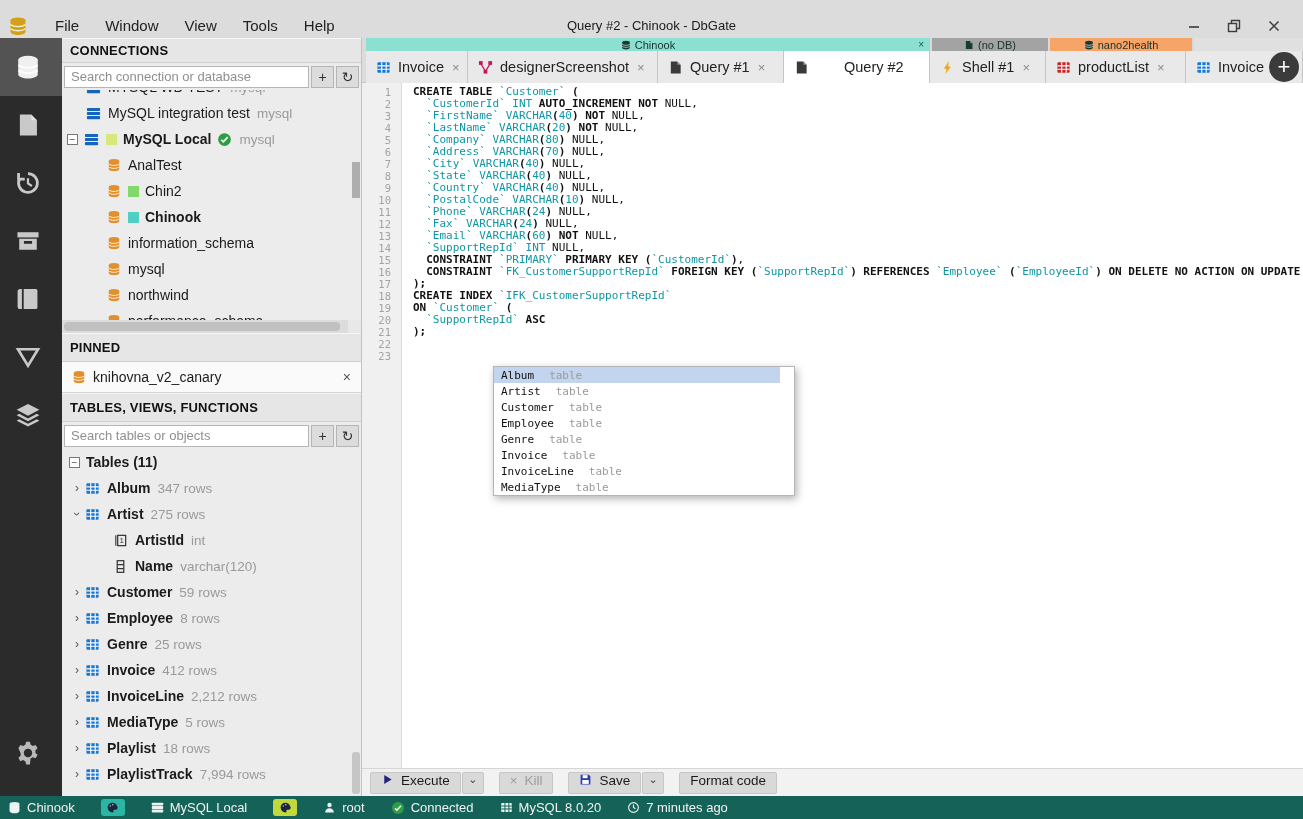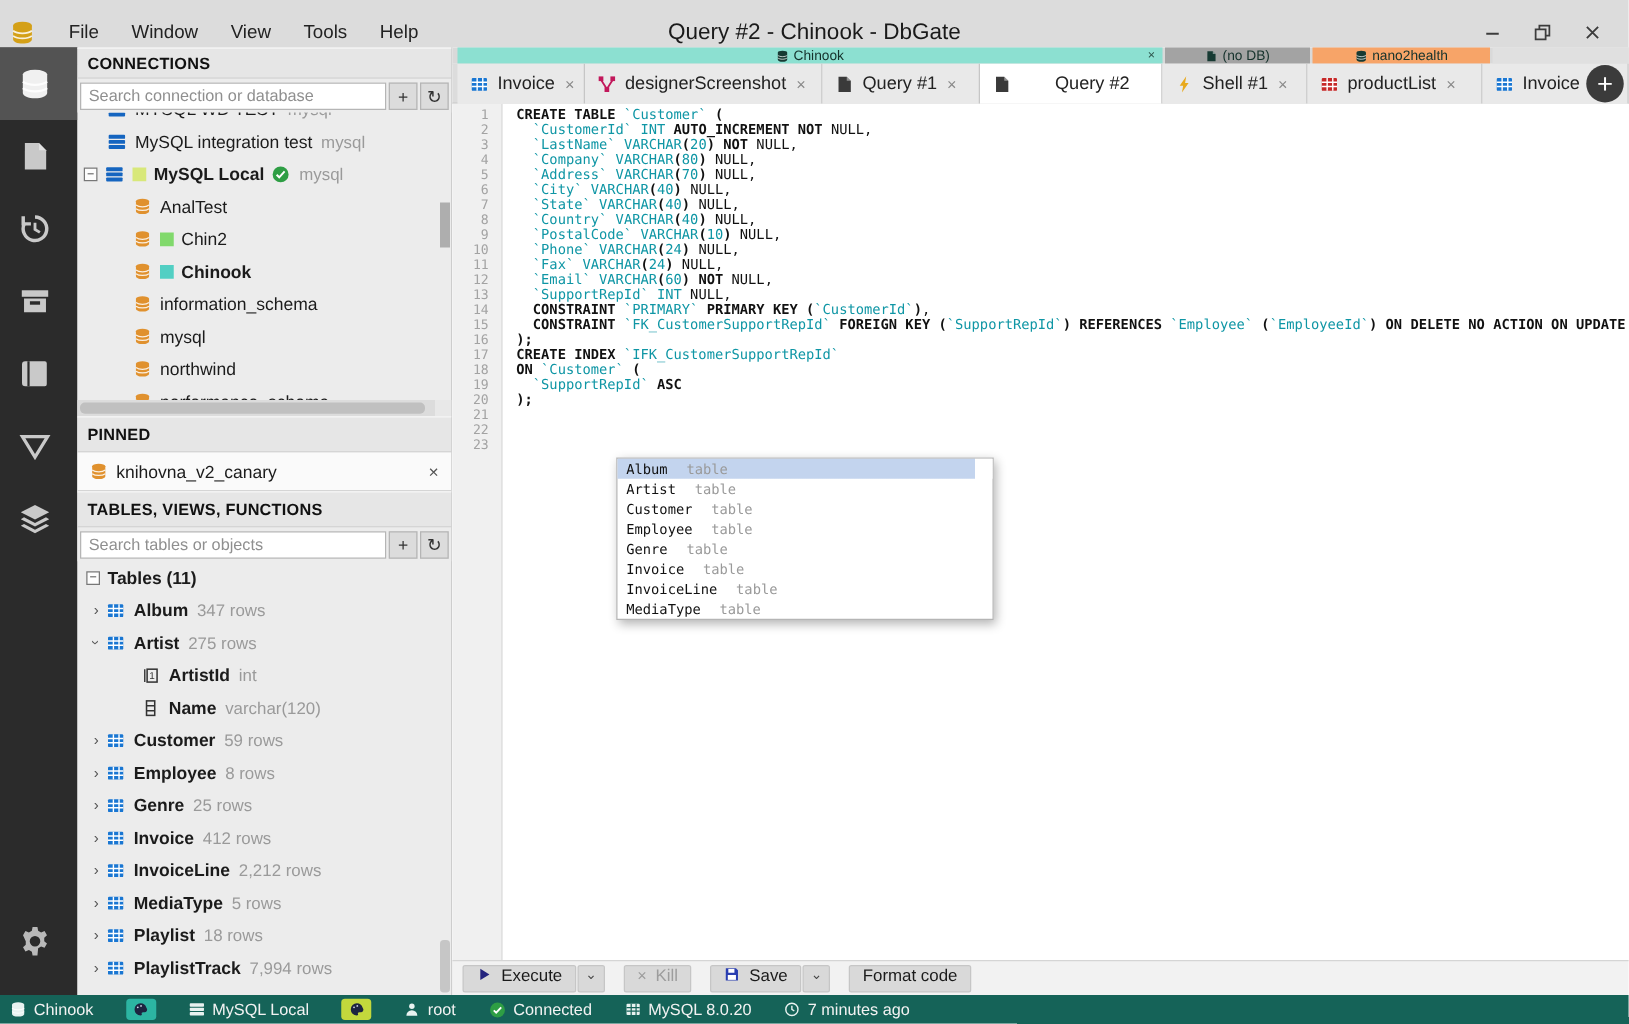--- a/index.html
+++ b/index.html
@@ -3,21 +3,21 @@
 <meta charset="utf-8">
 <style>
   * { box-sizing: border-box; margin: 0; padding: 0; }
   html,body { width:1303px; height:819px; overflow:hidden; }
   body { font-family:"Liberation Sans", sans-serif; background:#fff; color:#1c1c1c; position:relative; }
 
   
   #titlebar { position:absolute; left:0; top:0; width:1303px; height:52px; background:#dcdcdc; border-bottom:1px solid #bdbdbd; display:flex; align-items:center; }
   .app-icon { margin:0 14px 0 8px; display:flex; }
   .menu-item { padding:0 13px; font-size:15px; color:#222; height:38px; display:flex; align-items:center; cursor:default; }
-  .win-title { position:absolute; left:0; right:0; text-align:center; font-size:18px; color:#1a1a1a; pointer-events:none; }
+  .win-title { position:absolute; left:0; right:0; text-align:center; font-size:13px; color:#1a1a1a; pointer-events:none; }
   .winctl { margin-left:auto; display:flex; align-items:center; gap:14px; padding-right:16px; z-index:2; }
   .winctl span { width:26px; height:26px; display:flex; align-items:center; justify-content:center; }
 
   
   #rail { position:absolute; left:0; top:38px; bottom:23px; width:62px; background:#2b2b2b; display:flex; flex-direction:column; align-items:center; }
   .rail-item { width:62px; height:58px; display:flex; align-items:center; justify-content:center; }
   .rail-item.active { background:#535353; }
   .rail-gear { margin-top:auto; margin-bottom:14px; }
 
   
@@ -624,20 +624,21 @@
         <div>18</div>
         <div>19</div>
         <div>20</div>
         <div>21</div>
         <div>22</div>
         <div>23</div>
       </div>
     <div id="code">
         <div class="cl"><span class="tk-k">CREATE TABLE </span><span class="tk-i">`Customer`</span><span class="tk-k"> (</span></div>
         <div class="cl"><span class="tk-p">  </span><span class="tk-i">`CustomerId`</span><span class="tk-p"> </span><span class="tk-i">INT</span><span class="tk-p"> </span><span class="tk-k">AUTO_INCREMENT NOT</span><span class="tk-p"> NULL,</span></div>
+        <div class="cl"><span class="tk-p">  </span><span class="tk-i">`FirstName`</span><span class="tk-p"> </span><span class="tk-i">VARCHAR</span><span class="tk-k">(</span><span class="tk-i">40</span><span class="tk-k">)</span><span class="tk-p"> </span><span class="tk-k">NOT</span><span class="tk-p"> NULL,</span></div>
         <div class="cl"><span class="tk-p">  </span><span class="tk-i">`LastName`</span><span class="tk-p"> </span><span class="tk-i">VARCHAR</span><span class="tk-k">(</span><span class="tk-i">20</span><span class="tk-k">)</span><span class="tk-p"> </span><span class="tk-k">NOT</span><span class="tk-p"> NULL,</span></div>
         <div class="cl"><span class="tk-p">  </span><span class="tk-i">`Company`</span><span class="tk-p"> </span><span class="tk-i">VARCHAR</span><span class="tk-k">(</span><span class="tk-i">80</span><span class="tk-k">)</span><span class="tk-p"> NULL,</span></div>
         <div class="cl"><span class="tk-p">  </span><span class="tk-i">`Address`</span><span class="tk-p"> </span><span class="tk-i">VARCHAR</span><span class="tk-k">(</span><span class="tk-i">70</span><span class="tk-k">)</span><span class="tk-p"> NULL,</span></div>
         <div class="cl"><span class="tk-p">  </span><span class="tk-i">`City`</span><span class="tk-p"> </span><span class="tk-i">VARCHAR</span><span class="tk-k">(</span><span class="tk-i">40</span><span class="tk-k">)</span><span class="tk-p"> NULL,</span></div>
         <div class="cl"><span class="tk-p">  </span><span class="tk-i">`State`</span><span class="tk-p"> </span><span class="tk-i">VARCHAR</span><span class="tk-k">(</span><span class="tk-i">40</span><span class="tk-k">)</span><span class="tk-p"> NULL,</span></div>
         <div class="cl"><span class="tk-p">  </span><span class="tk-i">`Country`</span><span class="tk-p"> </span><span class="tk-i">VARCHAR</span><span class="tk-k">(</span><span class="tk-i">40</span><span class="tk-k">)</span><span class="tk-p"> NULL,</span></div>
         <div class="cl"><span class="tk-p">  </span><span class="tk-i">`PostalCode`</span><span class="tk-p"> </span><span class="tk-i">VARCHAR</span><span class="tk-k">(</span><span class="tk-i">10</span><span class="tk-k">)</span><span class="tk-p"> NULL,</span></div>
         <div class="cl"><span class="tk-p">  </span><span class="tk-i">`Phone`</span><span class="tk-p"> </span><span class="tk-i">VARCHAR</span><span class="tk-k">(</span><span class="tk-i">24</span><span class="tk-k">)</span><span class="tk-p"> NULL,</span></div>
         <div class="cl"><span class="tk-p">  </span><span class="tk-i">`Fax`</span><span class="tk-p"> </span><span class="tk-i">VARCHAR</span><span class="tk-k">(</span><span class="tk-i">24</span><span class="tk-k">)</span><span class="tk-p"> NULL,</span></div>
         <div class="cl"><span class="tk-p">  </span><span class="tk-i">`Email`</span><span class="tk-p"> </span><span class="tk-i">VARCHAR</span><span class="tk-k">(</span><span class="tk-i">60</span><span class="tk-k">)</span><span class="tk-p"> </span><span class="tk-k">NOT</span><span class="tk-p"> NULL,</span></div>

